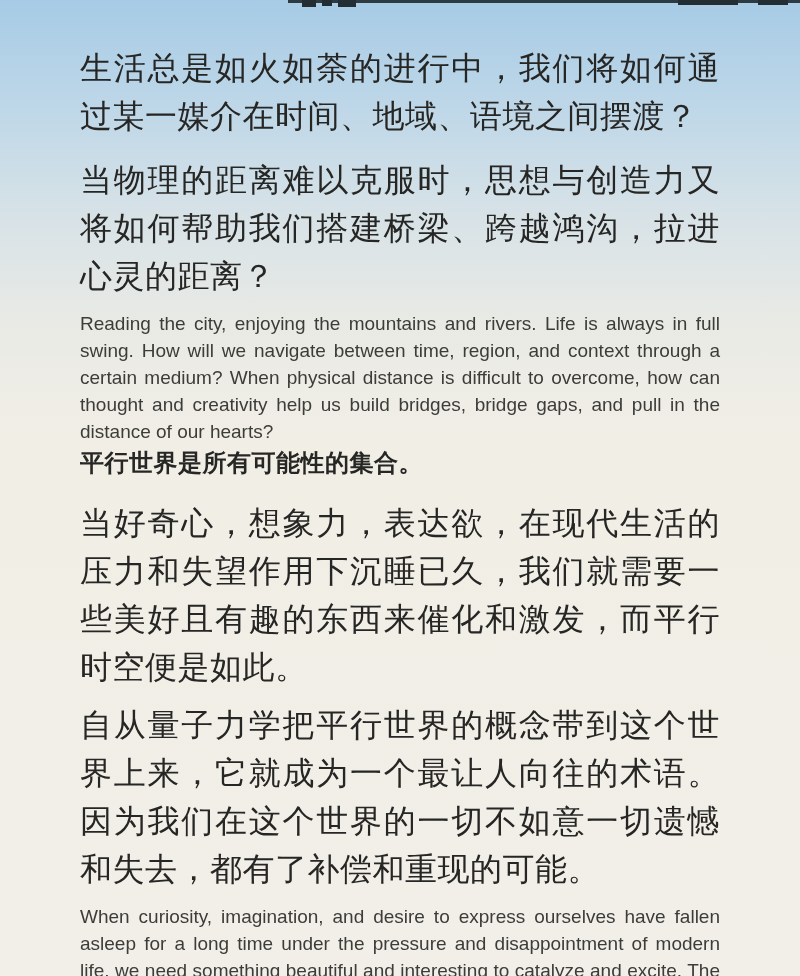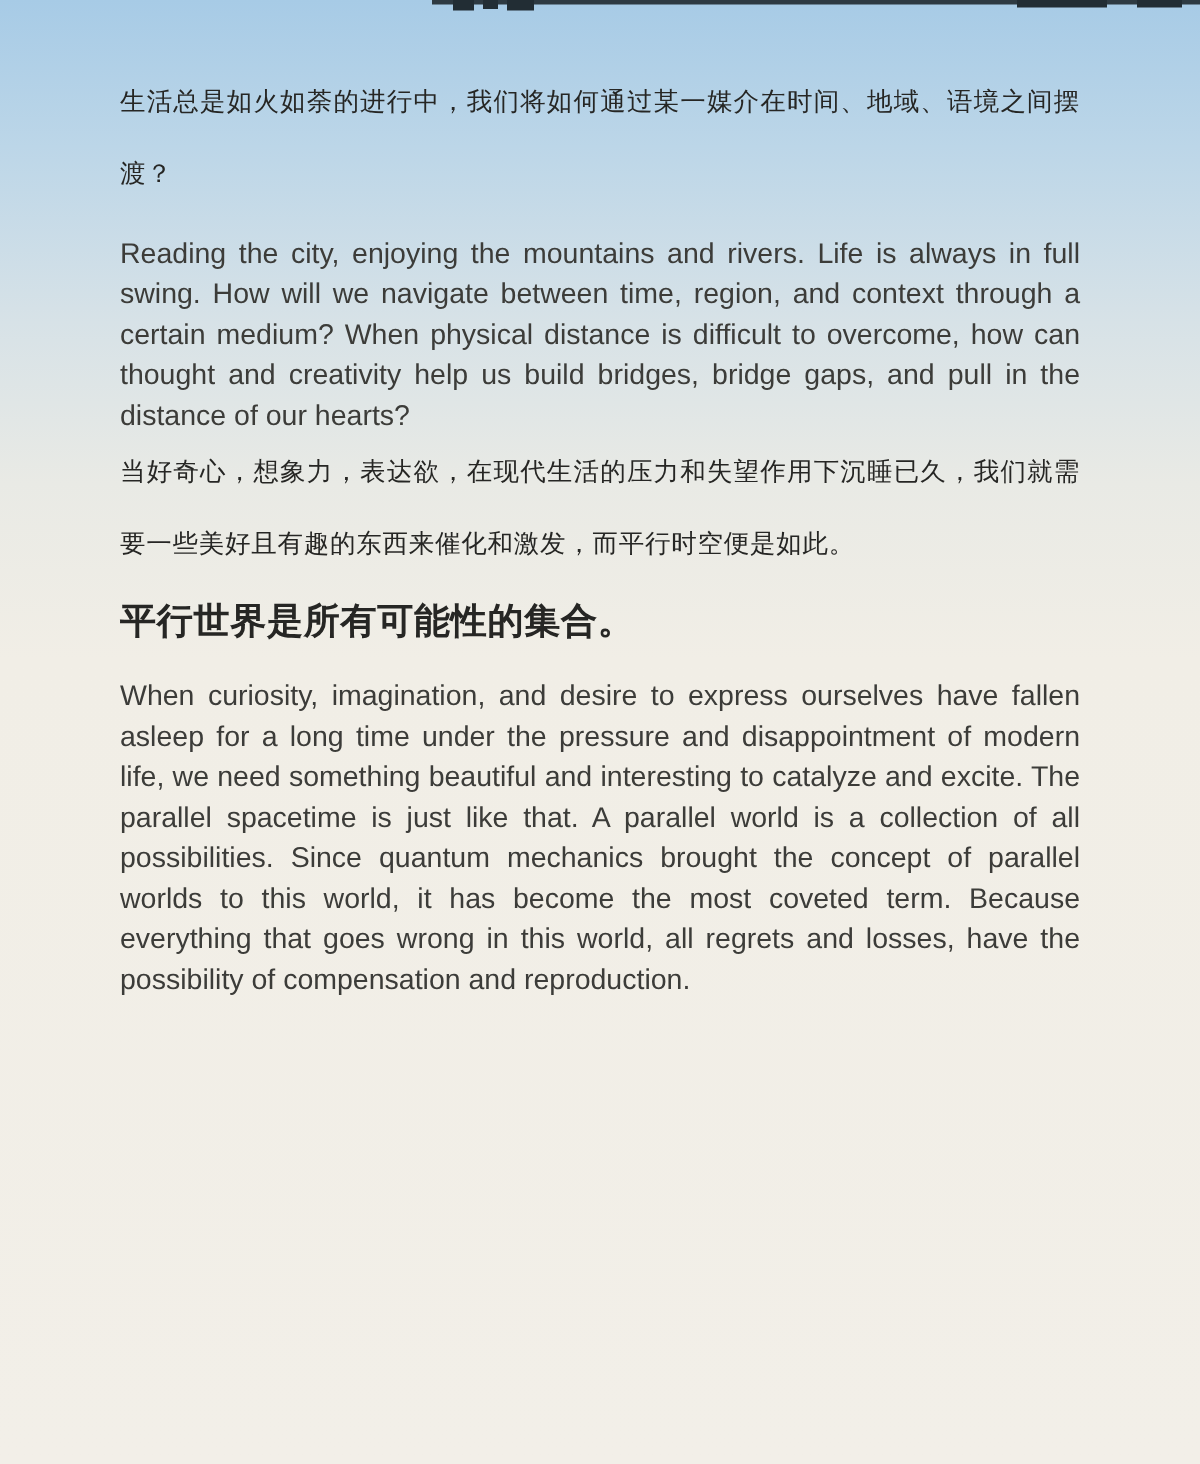--- a/index.html
+++ b/index.html
@@ -46,21 +46,21 @@
   .bump.b5 { left: 470px; width: 30px; height: 5px; }
 
   .content {
     box-sizing: border-box;
     padding: 44px 80px 0 80px;
   }
 
   .para { margin: 0; }
 
   .zh {
-    font-size: 17px;
+    font-size: 32px;
     line-height: 48px;
     color: var(--text-zh, #262624);
     letter-spacing: 0.5px;
     text-align: justify;
     text-justify: inter-ideograph;
   }
   .zh-bold {
     font-size: 24px;
     line-height: 36px;
     font-weight: bold;
@@ -91,24 +91,26 @@
     <span class="bump b2"></span>
     <span class="bump b3"></span>
     <span class="bump b4"></span>
     <span class="bump b5"></span>
   </div>
 
   <div class="content">
 
     <p class="para zh m-after-p1">生活总是如火如荼的进行中，我们将如何通过某一媒介在时间、地域、语境之间摆渡？</p>
 
+    <p class="para zh m-after-p2">当物理的距离难以克服时，思想与创造力又将如何帮助我们搭建桥梁、跨越鸿沟，拉进心灵的距离？</p>
 
     <p class="para en m-after-p3">Reading the city, enjoying the mountains and rivers. Life is always in full swing. How will we navigate between time, region, and context through a certain medium? When physical distance is difficult to overcome, how can thought and creativity help us build bridges, bridge gaps, and pull in the distance of our hearts?</p>
 
+    <p class="para zh-bold m-after-p5">平行世界是所有可能性的集合。</p>
+
     <p class="para zh m-after-p4">当好奇心，想象力，表达欲，在现代生活的压力和失望作用下沉睡已久，我们就需要一些美好且有趣的东西来催化和激发，而平行时空便是如此。</p>
 
-    <p class="para zh-bold m-after-p5">平行世界是所有可能性的集合。</p>
-
+    <p class="para zh m-after-p6">自从量子力学把平行世界的概念带到这个世界上来，它就成为一个最让人向往的术语。因为我们在这个世界的一切不如意一切遗憾和失去，都有了补偿和重现的可能。</p>
 
     <p class="para en">When curiosity, imagination, and desire to express ourselves have fallen asleep for a long time under the pressure and disappointment of modern life, we need something beautiful and interesting to catalyze and excite. The parallel spacetime is just like that. A parallel world is a collection of all possibilities. Since quantum mechanics brought the concept of parallel worlds to this world, it has become the most coveted term. Because everything that goes wrong in this world, all regrets and losses, have the possibility of compensation and reproduction.</p>
 
   </div>
 </div>
 
 </body></html>

